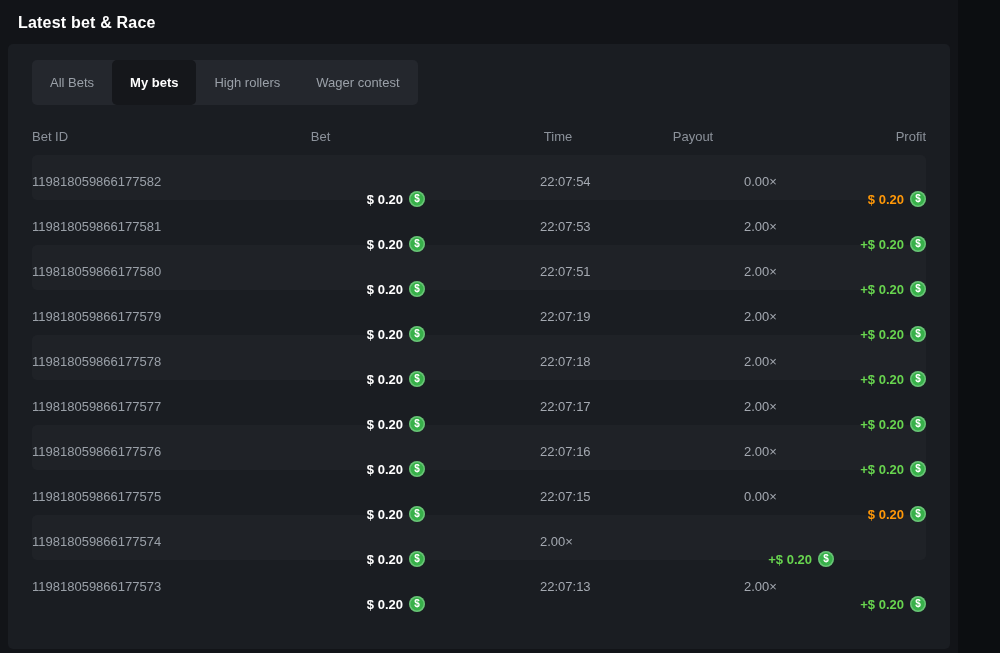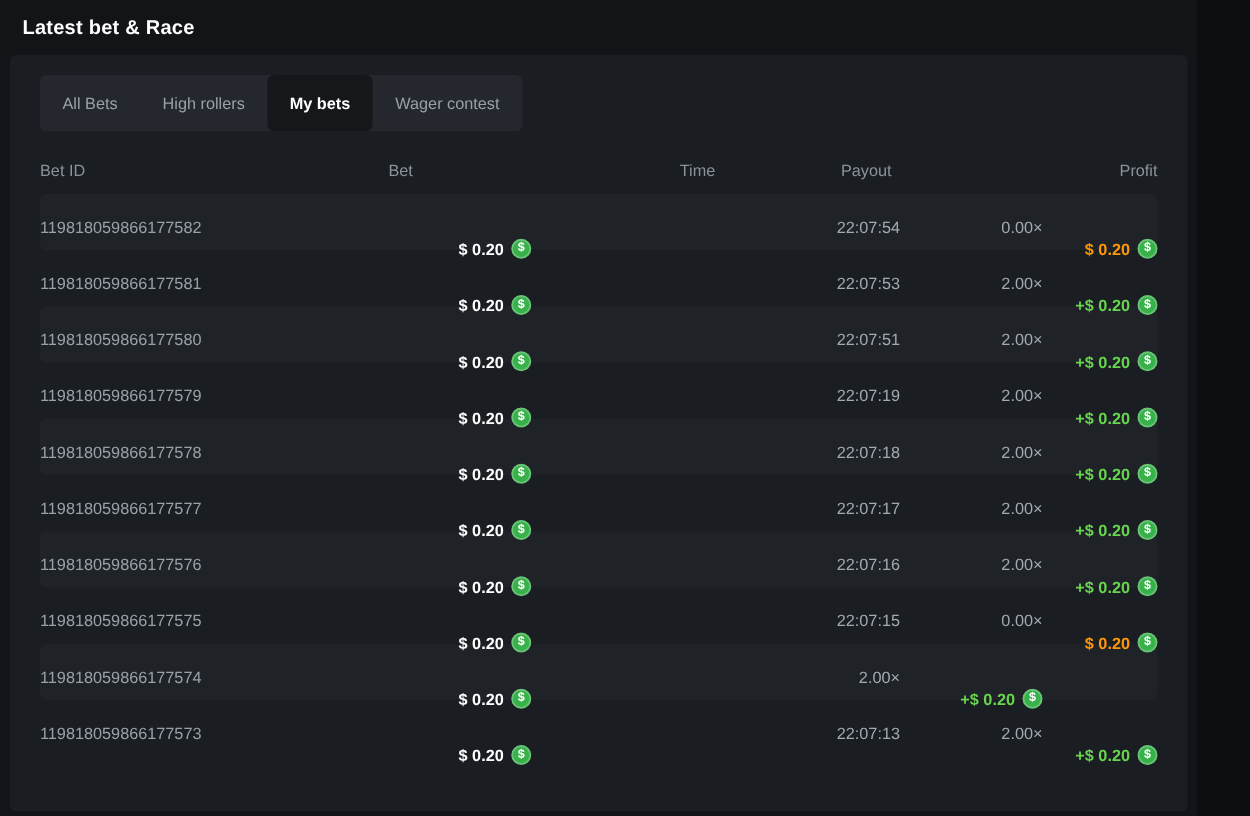--- a/index.html
+++ b/index.html
@@ -75,21 +75,21 @@
   .cell { min-width: 0; }
   .c-betid { color: #9aa0a8; }
   .c-bet, .c-profit {
     display: flex;
     justify-content: flex-end;
     align-items: center;
     gap: 6px;
     margin-top: 36px;
   }
   .c-bet .val { color: #fff; font-weight: 700; }
-  .c-time, .c-payout { text-align: right; }
+  .c-time, .c-payout { text-align: left; }
   .c-profit .val { font-weight: 700; }
   .c-profit.win  .val { color: var(--win, #68d54f); }
   .c-profit.loss .val { color: var(--loss, #ff9808); }
   .h-bet    { text-align: center; padding-right: 22px; }
   .h-time   { text-align: center; }
   .h-payout { text-align: center; }
   .h-profit { text-align: right; }
   .coin {
     width: 16px; height: 16px;
     min-width: 16px;
@@ -131,25 +131,25 @@
 <div class="viewport">
 
   <div class="page-title">Latest bet &amp; Race</div>
 
   <div class="panel">
 
     <div class="tab-bar">
         <button class="tab">
     <span>All Bets</span>
   </button>
+        <button class="tab active">
+    <span>My bets</span>
+  </button>
         <button class="tab">
     <span>High rollers</span>
-  </button>
-        <button class="tab active">
-    <span>My bets</span>
   </button>
         <button class="tab">
     <span>Wager contest</span>
   </button>
       </div>
 
     <div class="table">
       <div class="t-head">
         <div class="cell h-betid">Bet ID</div>
         <div class="cell h-bet">Bet</div>

